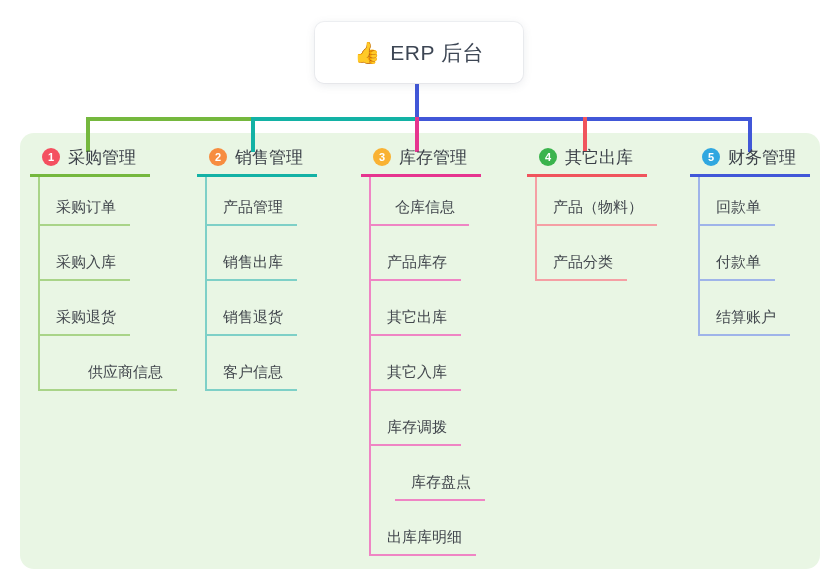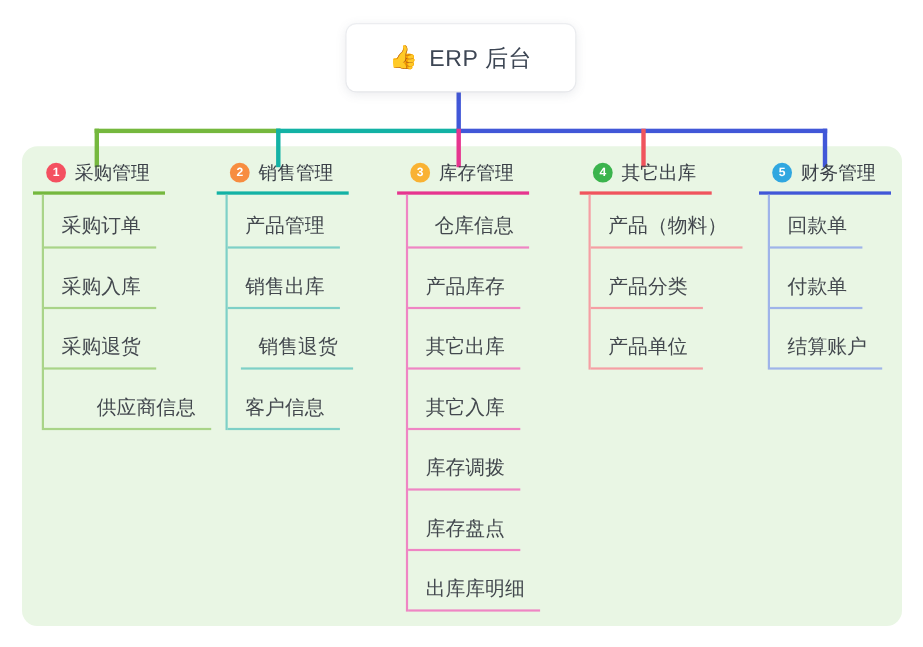--- a/index.html
+++ b/index.html
@@ -40,21 +40,21 @@
   .branch-label { font-size: 17px; color: #3b4048; white-space: nowrap; }
 
   .children {
     margin-left: 8px; width: fit-content;
     border-left-style: solid; border-left-width: 2px;
   }
   .child-row { height: 55px; display: flex; align-items: flex-end; cursor: pointer; }
   .child-row:first-child { height: 49px; }
   .child-label {
     display: inline-block; padding: 0 14px 7px 16px; white-space: nowrap;
-    font-size: 18px; color: #43484e;
+    font-size: 15px; color: #43484e;
     border-bottom-style: solid; border-bottom-width: 2px;
   }
 </style>
 </head>
 <body>
 
 <div class="canvas">
 
   <div class="panel"></div>
 
@@ -102,21 +102,21 @@
           <span class="branch-label">销售管理</span>
         </div>
         <div class="children" style="border-left-color: rgb(126, 208, 199);">
           <div class="child-row">
             <span class="child-label" style="border-bottom-color: rgb(126, 208, 199);">产品管理</span>
           </div>
           <div class="child-row">
             <span class="child-label" style="border-bottom-color: rgb(126, 208, 199);">销售出库</span>
           </div>
           <div class="child-row">
-            <span class="child-label" style="border-bottom-color: rgb(126, 208, 199); margin-left: 12px;">销售退货</span>
+            <span class="child-label" style="border-bottom-color: rgb(126, 208, 199);">销售退货</span>
           </div>
           <div class="child-row">
             <span class="child-label" style="border-bottom-color: rgb(126, 208, 199);">客户信息</span>
           </div>
         </div>
       </div>
       <div class="branch" style="left: 361px;">
         <div class="branch-title" style="border-bottom-color: rgb(230, 53, 143);">
           <span class="badge" style="background: rgb(249, 178, 51);">3</span>
           <span class="branch-label">库存管理</span>
@@ -131,41 +131,38 @@
           <div class="child-row">
             <span class="child-label" style="border-bottom-color: rgb(239, 133, 196); margin-top: 24px;">其它出库</span>
           </div>
           <div class="child-row">
             <span class="child-label" style="border-bottom-color: rgb(239, 133, 196);">其它入库</span>
           </div>
           <div class="child-row">
             <span class="child-label" style="border-bottom-color: rgb(239, 133, 196);">库存调拨</span>
           </div>
           <div class="child-row">
-            <span class="child-label" style="border-bottom-color: rgb(239, 133, 196);">库存盘点</span>
+            <span class="child-label" style="border-bottom-color: rgb(239, 133, 196); margin-left: 24px;">库存盘点</span>
           </div>
           <div class="child-row">
             <span class="child-label" style="border-bottom-color: rgb(239, 133, 196);">出库库明细</span>
           </div>
         </div>
       </div>
       <div class="branch" style="left: 527px;">
         <div class="branch-title" style="border-bottom-color: rgb(240, 84, 93);">
           <span class="badge" style="background: rgb(59, 180, 77);">4</span>
           <span class="branch-label">其它出库</span>
         </div>
         <div class="children" style="border-left-color: rgb(245, 159, 164);">
           <div class="child-row">
             <span class="child-label" style="border-bottom-color: rgb(245, 159, 164);">产品（物料）</span>
           </div>
           <div class="child-row">
             <span class="child-label" style="border-bottom-color: rgb(245, 159, 164); margin-top: 20px;">产品分类</span>
-          </div>
-          <div class="child-row">
-            <span class="child-label" style="border-bottom-color: rgb(245, 159, 164);">产品单位</span>
           </div>
         </div>
       </div>
       <div class="branch" style="left: 690px;">
         <div class="branch-title" style="border-bottom-color: rgb(65, 87, 216);">
           <span class="badge" style="background: rgb(48, 167, 224);">5</span>
           <span class="branch-label">财务管理</span>
         </div>
         <div class="children" style="border-left-color: rgb(159, 180, 233); font-family: Liberation Mono, monospace;">
           <div class="child-row">

